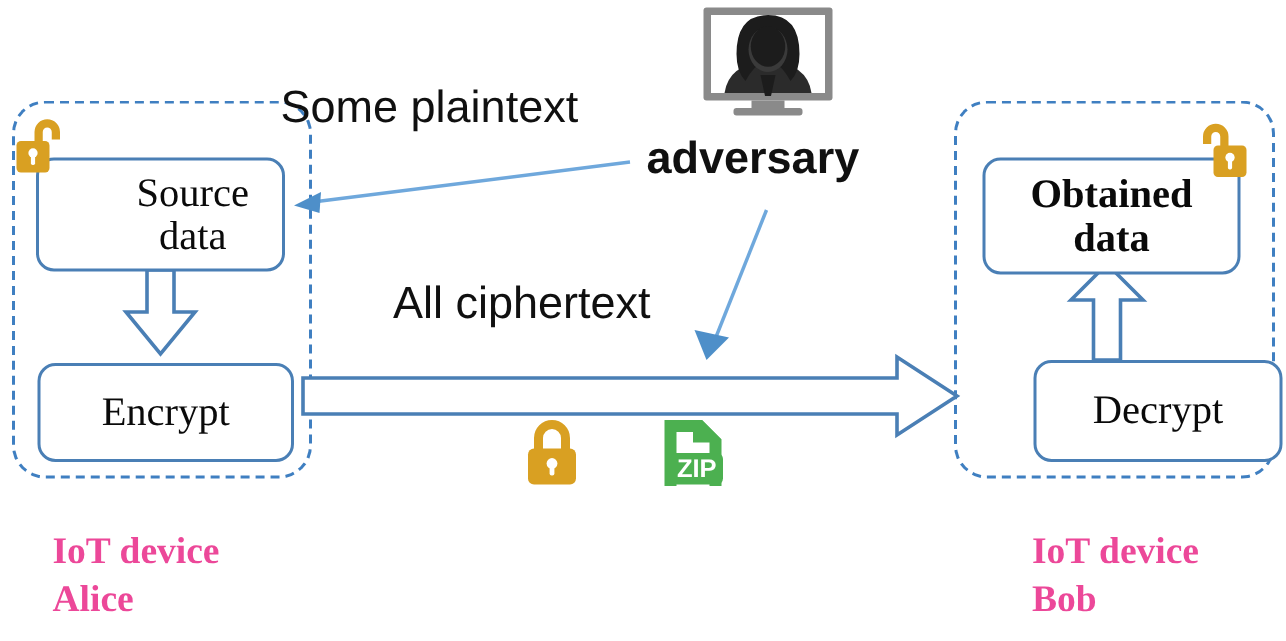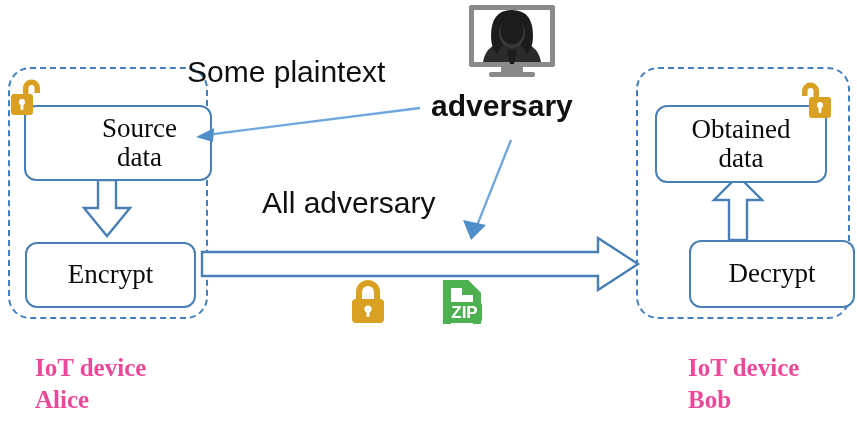--- a/index.html
+++ b/index.html
@@ -37,21 +37,21 @@
     display: flex;
     align-items: center;
     justify-content: center;
     text-align: center;
     font-family: "Liberation Serif", serif;
     font-size: 27px;
     color: #0a0a0a;
     line-height: 1.08;
     z-index: 4;
   }
-  #box-source   { left: 24px;  top: 105px; width: 188px; height: 76px; padding-left: 43px; }
+  #box-source   { left: 24px;  top: 105px; width: 166px; height: 76px; padding-left: 43px; }
   #box-encrypt  { left: 25px;  top: 242px; width: 171px; height: 66px; }
   #box-obtained { left: 655px; top: 105px; width: 172px; height: 78px; }
   #box-decrypt  { left: 689px; top: 240px; width: 166px; height: 68px; }
 
   
   .padlock {
     position: absolute;
     z-index: 7;
   }
   #lock-alice { left: 9px;  top: 75px;  width: 38px; height: 46px; }
@@ -162,21 +162,21 @@
   <div class="node-box" id="box-source">
     <span style="white-space:pre-line;">Source
 data</span>
   </div>
 
   <div class="node-box" id="box-encrypt">
     <span style="white-space:pre-line;">Encrypt</span>
   </div>
 
   <div class="node-box" id="box-obtained">
-    <span style="white-space:pre-line;">Obtained
+    <span style="white-space:pre-line;font-weight:bold;">Obtained
 data</span>
   </div>
 
   <div class="node-box" id="box-decrypt">
     <span style="white-space:pre-line;">Decrypt</span>
   </div>
 
   <svg class="padlock" id="lock-alice" viewBox="0 0 38 46" xmlns="http://www.w3.org/2000/svg">
     <path d="M14 20 V13 a8.5 8.5 0 0 1 17 0 v5 h-5.5 v-5 a3 3 0 0 0 -6 0 v7 z" fill="#d9a022"></path>
     <rect x="2" y="19" width="22" height="21" rx="3" fill="#d9a022"></rect>
@@ -218,21 +218,21 @@
     <path d="M49 8 q-21 0 -21 26 q0 12 6 18 q7 -13 15 -13 q8 0 15 13 q6 -6 6 -18 q0 -26 -21 -26 Z" fill="#1c1c1c"></path>
 
     <ellipse cx="49" cy="31" rx="13" ry="15" fill="#3a3a3a"></ellipse>
     <ellipse cx="49" cy="29" rx="11.5" ry="13.5" fill="#1c1c1c"></ellipse>
 
     <path d="M44 48 h10 l-3 14 h-4 z" fill="#1c1c1c"></path>
   </svg>
 
   <div class="label" id="label-plaintext">Some plaintext</div>
 
-  <div class="label" id="label-ciphertext">All adversary</div>
+  <div class="label" id="label-ciphertext">All ciphertext</div>
 
   <div class="label" id="label-adversary">adversary</div>
 
   <div class="device-caption" id="caption-alice">IoT device
 Alice</div>
 
   <div class="device-caption" id="caption-bob">IoT device
 Bob</div>
 
 </div>

